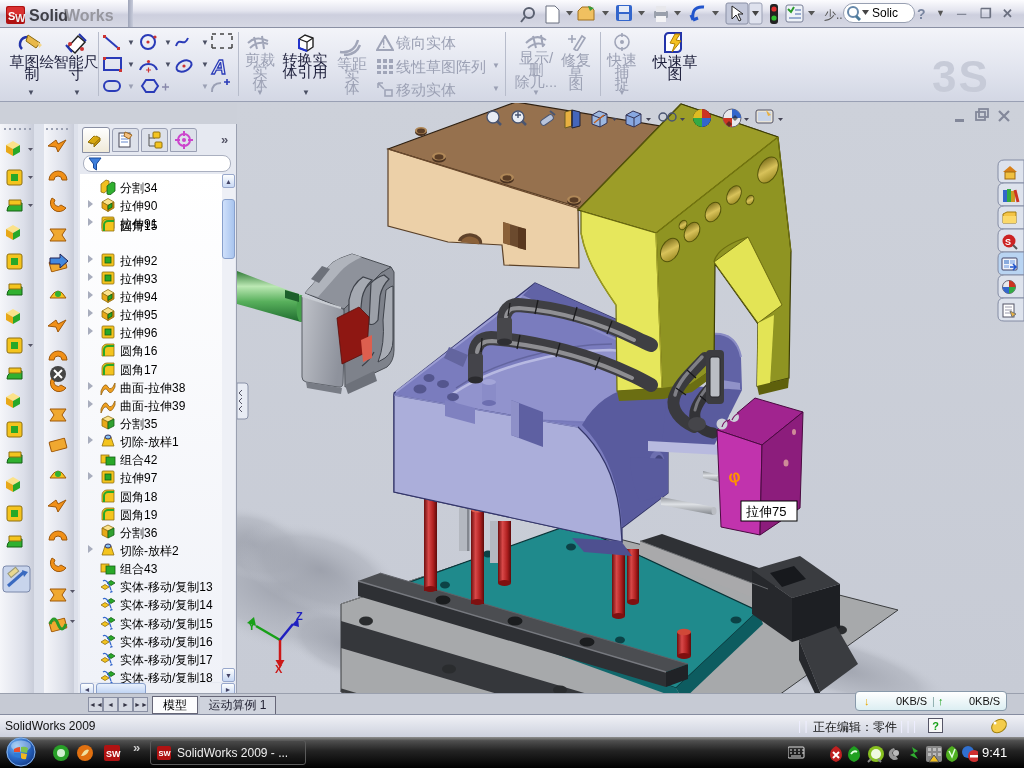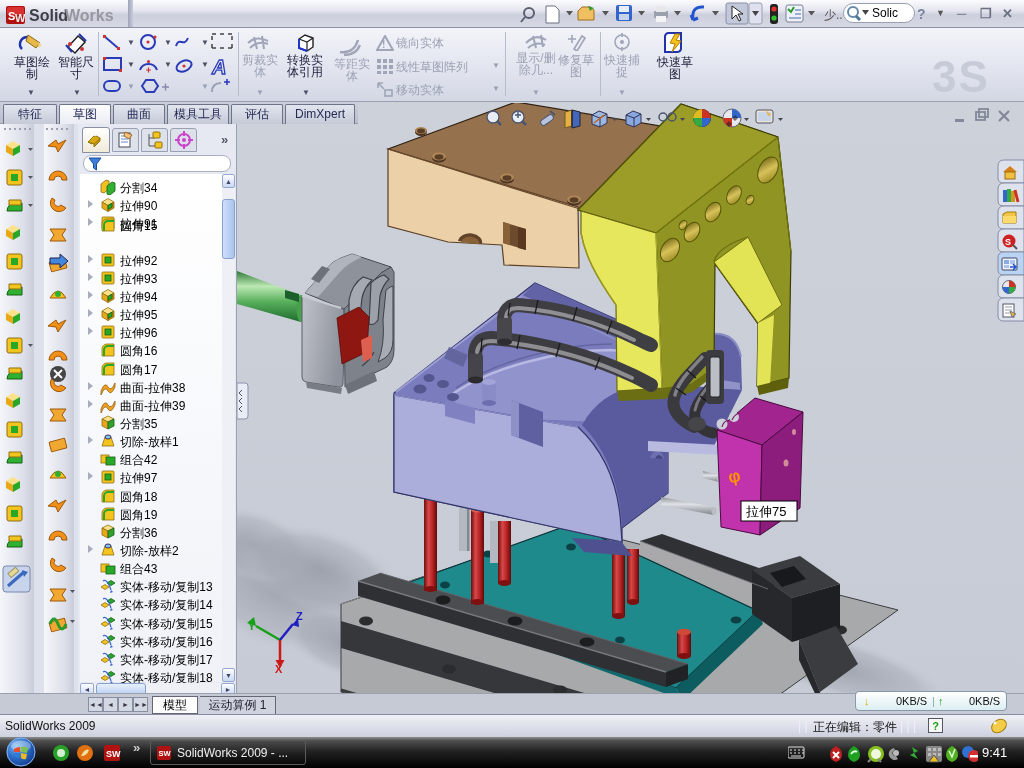--- a/index.html
+++ b/index.html
@@ -11,21 +11,21 @@
 #titlebar{left:0;top:0;width:1024px;height:28px;
 background:linear-gradient(180deg,#fcfcfe 0%,#e3e4ee 40%,#cdcfde 55%,#d6d8e4 100%);
 border-bottom:1px solid #8a90a4;}
 #menus{left:140px;top:6px;font-size:13px;color:#23265c;}
 #menus span{margin-right:13px;}
 .wbtn{color:#6b7080;font-weight:bold;font-size:13px;top:6px;}
 
 #toolbar{left:0;top:28px;width:1024px;height:74px;
 background:linear-gradient(180deg,#f3f4f9 0%,#e2e5ef 55%,#d3d7e4 100%);
 border-bottom:1px solid #99a0b4;}
-.tbtext{font-size:12px;color:#1c1e3a;text-align:center;line-height:12px;}
+.tbtext{font-size:15px;color:#1c1e3a;text-align:center;line-height:12px;}
 .gray{color:#9ca1b4;}
 .sep{width:1px;background:#b7bccb;top:4px;height:64px;}
 .dda{color:#4a4f63;font-size:8px;}
 
 #tabrow{left:0;top:102px;width:358px;height:22px;background:linear-gradient(180deg,#ccd0dc,#b9bdcc);z-index:5;border-bottom:1px solid #98a0b2;}
 .tab{position:absolute;top:2px;height:20px;border:1px solid #6d7488;border-bottom:none;
 background:linear-gradient(180deg,#e2e5ee,#c6cad8);font-size:12px;color:#252a55;
 text-align:center;line-height:19px;border-radius:2px 2px 0 0;}
 .tab.active{background:linear-gradient(180deg,#fdfdfe,#e9ecf3);}
 
@@ -257,28 +257,20 @@
   
   <svg class="abs" style="left:662px;top:4px" width="24" height="22" viewBox="0 0 24 22">
     <path d="M3,4 a4,4 0 0 1 4,-3 l12,0 0,16 a4,4 0 0 1 -4,3 l-12,0 z" fill="#fff" stroke="#2233aa" stroke-width="2"></path>
     <path d="M13,2 l-5,9 5,1 -3,8 9,-11 -5,-1 4,-6 z" fill="#f4c020" stroke="#b08000"></path>
   </svg>
   <div class="tbtext abs" style="left:652px;top:28px;width:46px">快速草<br>图</div>
   
   <div class="abs" style="left:932px;top:24px;font-size:44px;font-weight:bold;color:#c7cbd8;letter-spacing:2px">3S</div>
 </g></div>
 
-<div id="tabrow" class="abs">
-  <div class="tab" style="left:3px;width:54px">特征</div>
-  <div class="tab active" style="left:59px;width:52px">草图</div>
-  <div class="tab" style="left:113px;width:52px">曲面</div>
-  <div class="tab" style="left:167px;width:62px">模具工具</div>
-  <div class="tab" style="left:231px;width:52px">评估</div>
-  <div class="tab" style="left:285px;width:70px">DimXpert</div>
-</div>
 
 <div id="leftbars" class="abs">
   <div class="vbar" style="left:0;width:34px"></div>
   <div class="vbar" style="left:44px;width:30px"></div>
   <svg class="abs" style="left:0;top:0" width="78" height="569" viewBox="0 0 78 569" id="lbicons">
         <path d="M4,5 h2 m3,0 h2 m3,0 h2 m3,0 h2 m3,0 h2 m3,0 h2 M46,5 h2 m3,0 h2 m3,0 h2 m3,0 h2 m3,0 h2" stroke="#9aa0b2" stroke-width="2"></path>
         <path d="M6,21 l7,-4 7,4 -7,4 z" fill="#fbe28a"></path>
         <path d="M6,21 l0,7 7,4 0,-7 z" fill="#e8a818"></path>
         <path d="M20,21 l0,7 -7,4 0,-7 z" fill="#28a828"></path>
         <path d="M28,24 l5,0 -2.5,3 z" fill="#556"></path>

